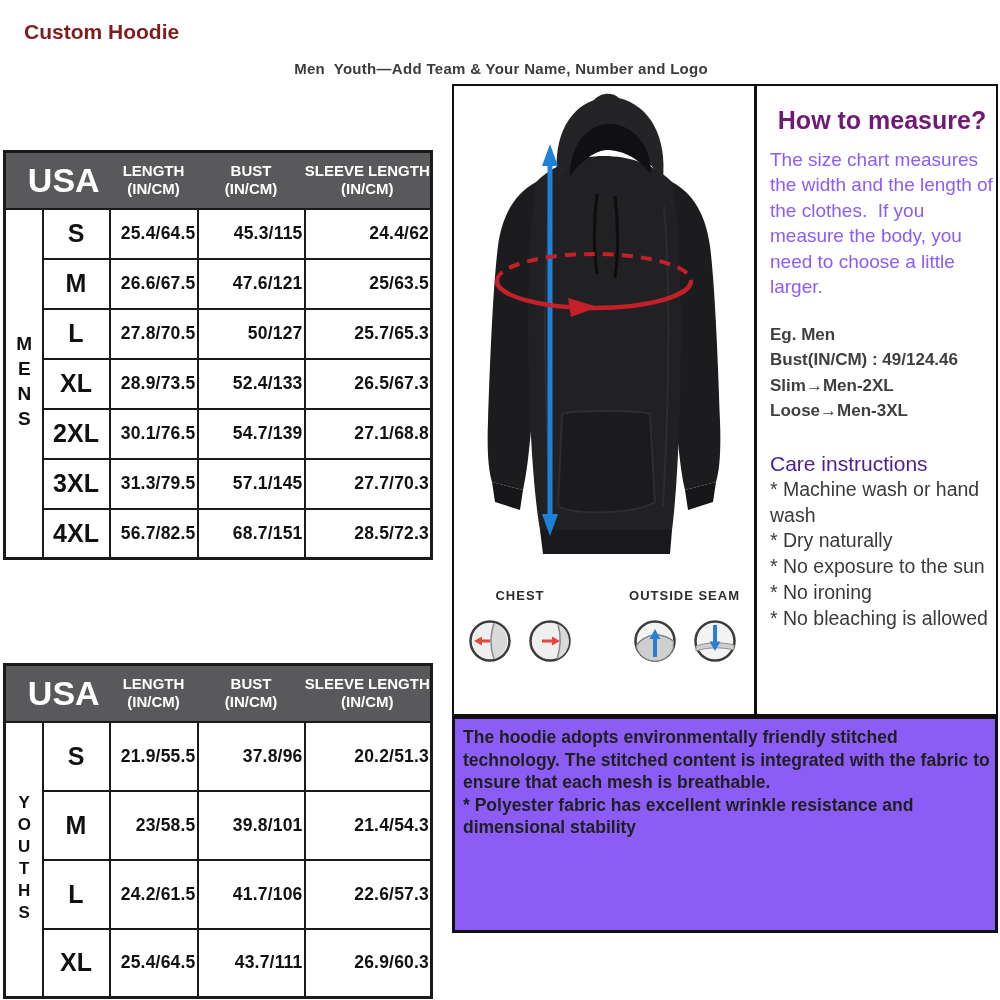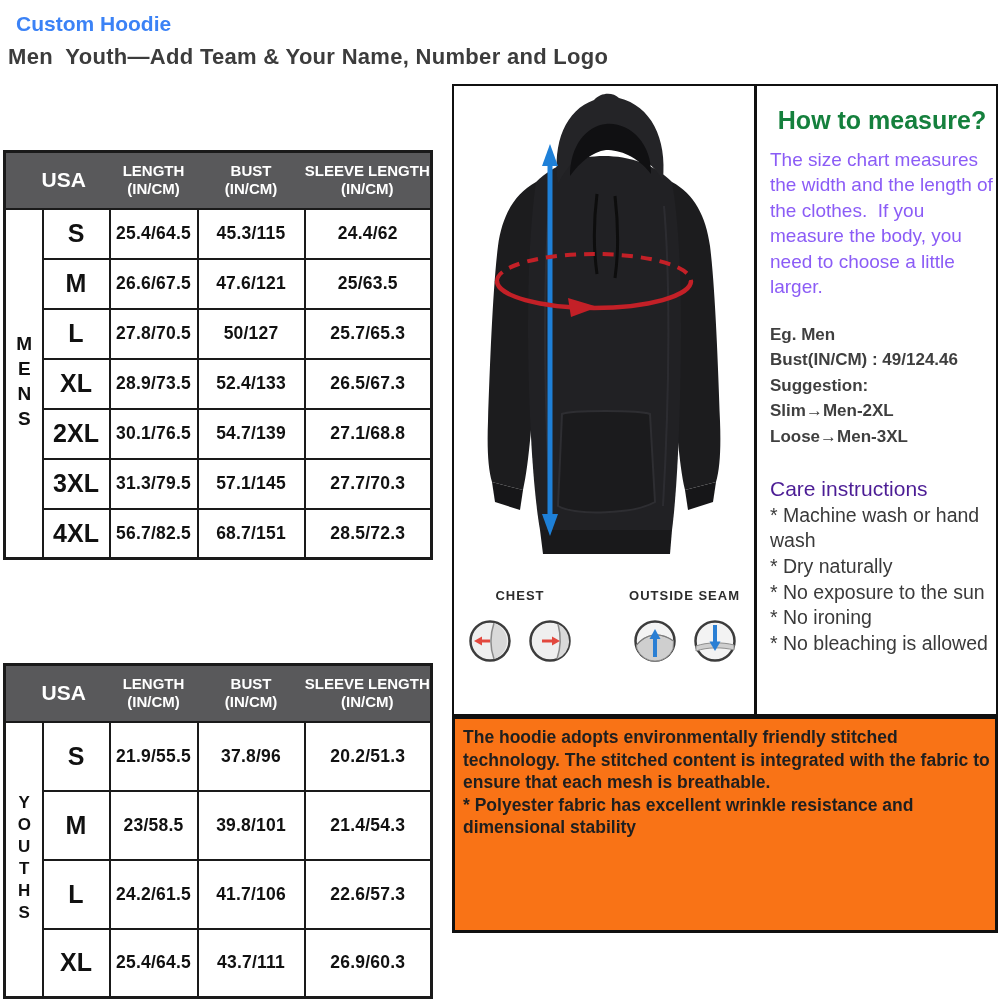--- a/index.html
+++ b/index.html
@@ -1,64 +1,64 @@
 <!DOCTYPE html>
 <html><head>
 <meta charset="utf-8">
 <style>
   html,body{margin:0;padding:0;background:#fff;}
   body{width:1000px;height:1000px;position:relative;font-family:"Liberation Sans",sans-serif;color:#222;overflow:hidden;}
 
   
   .page-header{position:absolute;left:8px;top:4px;width:700px;}
-  .page-title{font-size:21px;font-weight:bold;color:#3b82f6;margin:8px;}
-  .page-subtitle{font-size:22px;font-weight:bold;color:#3c3c3c;margin:7px 0 0 0;white-space:pre-wrap;letter-spacing:.3px;}
+  .page-title{font-size:21px;font-weight:bold;color:#7f1d1d;margin:16px;}
+  .page-subtitle{font-size:15px;font-weight:bold;color:#3c3c3c;margin:7px 0 0 0;white-space:pre-wrap;letter-spacing:.3px;text-align:right;}
 
   
   .size-table{position:absolute;left:3px;}
   .size-table table{border-collapse:collapse;width:430px;table-layout:fixed;background:#fff;}
   .size-table table,.size-table td{border:2px solid #1a1a1a;}
   .size-table table{border-width:3px;}
   .size-table th{border:0;background:#59595b;color:#fff;padding:0;}
-  .size-table th.usa{font-size:21px;font-weight:bold;text-indent:12px;}
+  .size-table th.usa{font-size:34px;font-weight:bold;text-indent:12px;}
   .size-table th .col-label{font-size:15px;font-weight:bold;line-height:1.25;}
   .size-table th .col-unit{font-size:15px;font-weight:bold;line-height:1.25;}
   .size-table thead tr{height:57px;}
   .mens tbody tr{height:50px;}
   .youths tbody tr{height:69px;}
   .size-table td{text-align:center;vertical-align:middle;color:#111;}
   .size-table td.size{font-size:25px;font-weight:bold;}
-  .size-table td.val{font-size:17.5px;font-weight:bold;letter-spacing:.2px;}
+  .size-table td.val{font-size:17.5px;font-weight:bold;letter-spacing:.2px;text-align:right;}
   .size-table td.group{padding:0;}
   .group-inner{writing-mode:vertical-lr;text-orientation:upright;margin:0 auto;font-weight:bold;color:#111;}
   .mens .group-inner{font-size:19px;letter-spacing:4px;}
   .youths .group-inner{font-size:17px;letter-spacing:3px;}
 
   
   .main-box{position:absolute;left:452px;top:84px;width:546px;height:632px;border:2px solid #101010;box-sizing:border-box;background:#fff;}
   .hoodie-panel{position:absolute;left:0;top:0;width:300px;height:100%;padding-left:36px;}
   .v-divider{position:absolute;left:300px;top:0;width:3px;height:100%;background:#101010;}
   .hoodie-art{position:absolute;left:0;top:0;}
 
   .icons-row{position:absolute;left:0;top:502px;width:300px;display:flex;justify-content:space-between;padding:0 14px;box-sizing:border-box;}
   .icon-group{text-align:center;}
   .icon-group .icon-label{font-size:13px;font-weight:bold;letter-spacing:1px;color:#2c2c2c;margin-bottom:16px;}
   .icon-circles{display:flex;gap:16px;justify-content:center;}
 
   
   .measure-panel{position:absolute;left:303px;top:0;width:243px;height:100%;box-sizing:border-box;padding:12px 6px 0 13px;}
-  .measure-heading{font-size:25px;font-weight:bold;color:#15803d;text-align:center;margin:8px 0 12px 0;}
+  .measure-heading{font-size:25px;font-weight:bold;color:#701a75;text-align:center;margin:8px 0 12px 0;}
   .measure-body{font-size:19px;color:#8b5cf6;line-height:1.34;white-space:pre-wrap;}
   .measure-example{margin-top:22px;font-size:17px;font-weight:bold;color:#3f3f3f;line-height:1.5;}
   .care-block{margin-top:26px;}
   .care-heading{font-size:21px;color:#4c1d95;line-height:1.3;}
   .care-item{font-size:19.5px;color:#3a3a3a;line-height:1.32;}
 
   
-  .desc-box{position:absolute;left:452px;top:716px;width:546px;height:217px;border:3px solid #101010;box-sizing:border-box;padding:7px 5px 0 8px;background:#f97316;}
+  .desc-box{position:absolute;left:452px;top:716px;width:546px;height:217px;border:3px solid #101010;box-sizing:border-box;padding:7px 5px 0 8px;background:#8b5cf6;}
   .desc-box p{margin:0;font-size:17.5px;font-weight:bold;color:#1f1f1f;line-height:1.29;}
 </style>
 </head>
 <body>
 
 <div class="page-header">
   <div class="page-title">Custom Hoodie</div>
   <div class="page-subtitle">Men  Youth—Add Team &amp; Your Name, Number and Logo</div>
 </div>
 
@@ -277,21 +277,20 @@
   </div>
 
   <div class="v-divider"></div>
 
   <div class="measure-panel">
     <div class="measure-heading">How to measure?</div>
     <div class="measure-body">The size chart measures the width and the length of the clothes.  If you measure the body, you need to choose a little larger.</div>
     <div class="measure-example">
       <div>Eg. Men</div>
       <div>Bust(IN/CM) : 49/124.46</div>
-      <div>Suggestion:</div>
       <div>Slim→Men-2XL</div>
       <div>Loose→Men-3XL</div>
     </div>
     <div class="care-block">
       <div class="care-heading">Care instructions</div>
       <div class="care-item">* Machine wash or hand wash</div>
       <div class="care-item">* Dry naturally</div>
       <div class="care-item">* No exposure to the sun</div>
       <div class="care-item">* No ironing</div>
       <div class="care-item">* No bleaching is allowed</div>

